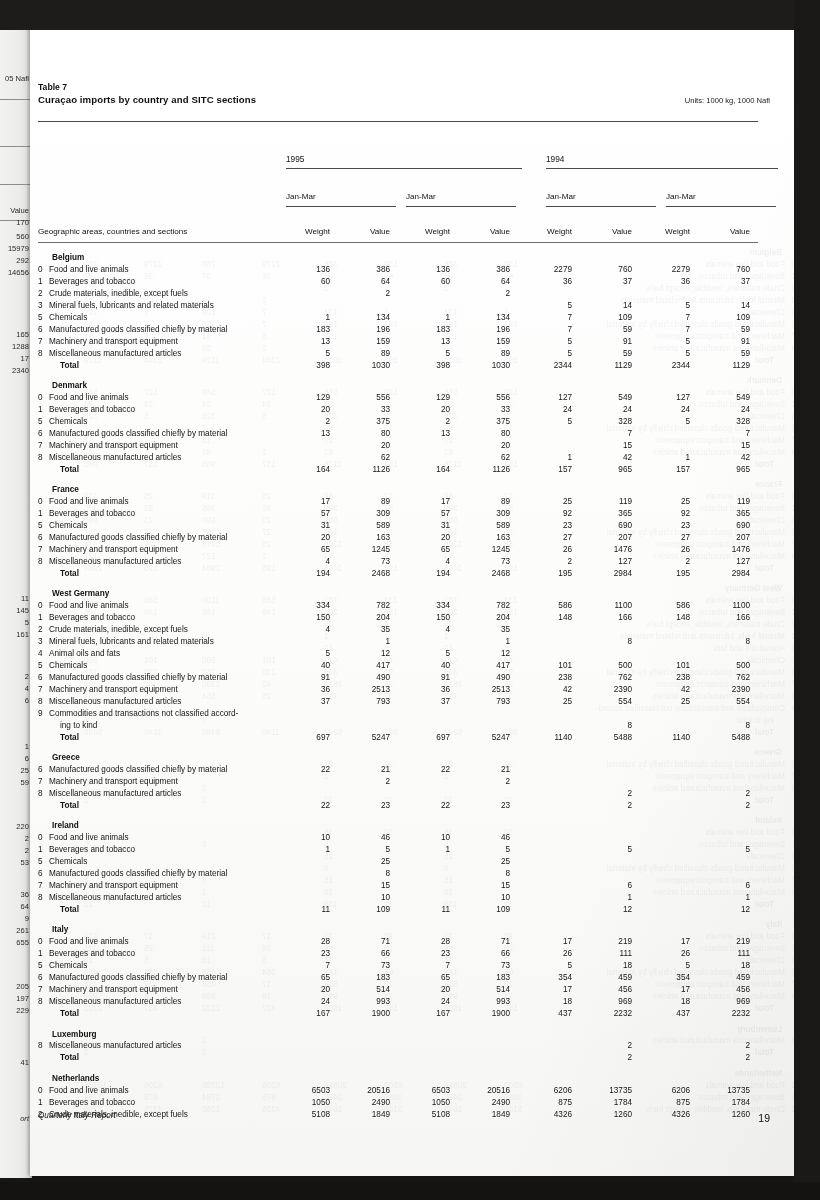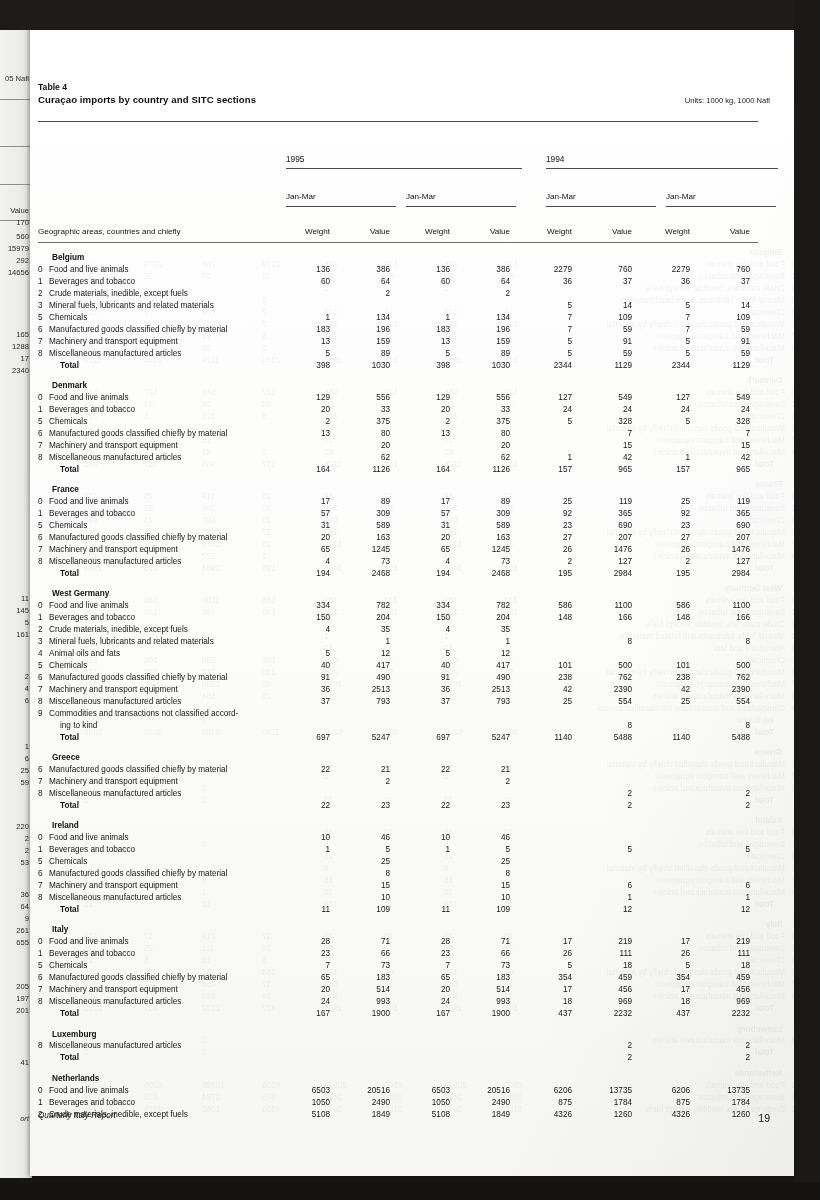--- a/index.html
+++ b/index.html
@@ -116,21 +116,21 @@
       <div class="pstrip" style="top: 808px; right: 3px;">2</div>
       <div class="pstrip" style="top: 820px; right: 3px;">2</div>
       <div class="pstrip" style="top: 832px; right: 3px;">53</div>
       <div class="pstrip" style="top: 864px; right: 3px;">36</div>
       <div class="pstrip" style="top: 876px; right: 3px;">64</div>
       <div class="pstrip" style="top: 888px; right: 3px;">9</div>
       <div class="pstrip" style="top: 900px; right: 3px;">261</div>
       <div class="pstrip" style="top: 912px; right: 3px;">655</div>
       <div class="pstrip" style="top: 956px; right: 3px;">205</div>
       <div class="pstrip" style="top: 968px; right: 3px;">197</div>
-      <div class="pstrip" style="top: 980px; right: 3px;">201</div>
+      <div class="pstrip" style="top: 980px; right: 3px;">229</div>
       <div class="pstrip" style="top: 1032px; right: 3px;">41</div>
       <div class="pstrip" style="top: 1088px; right: 3px; font-style: italic;">ort</div>
     </div>
 
   <div id="page">
     <div id="paper"></div>
     <div id="bleed">
         <div style="position: absolute; left: 0px; right: 0px; top: -6px;">
           <div class="row" style="top: 229px;">
             <div class="grp">Belgium</div>
@@ -742,39 +742,39 @@
             <div class="num" style="left: 480px;">4326</div>
             <div class="num" style="left: 540px;">1260</div>
             <div class="num" style="left: 598px;">4326</div>
             <div class="num" style="left: 658px;">1260</div>
           </div>
         </div>
       </div>
 
     <div class="inner">
 
-      <div class="tbl-num">Table 4</div>
+      <div class="tbl-num">Table 7</div>
       <div class="tbl-title">Curaçao imports by country and SITC sections</div>
       <div class="units">Units: 1000 kg, 1000 Nafl</div>
 
       <div id="headzone">
           <div class="rule" style="left: 0px; width: 720px; top: 97px;"></div>
           <div class="yr" style="left: 248px; top: 130px;">1995</div>
           <div class="rule" style="left: 248px; width: 236px; top: 144px;"></div>
           <div class="yr" style="left: 508px; top: 130px;">1994</div>
           <div class="rule" style="left: 508px; width: 232px; top: 144px;"></div>
           <div class="per" style="left: 248px; top: 168px;">Jan-Mar</div>
           <div class="rule" style="left: 248px; width: 110px; top: 182px;"></div>
           <div class="per" style="left: 368px; top: 168px;">Jan-Mar</div>
           <div class="rule" style="left: 368px; width: 110px; top: 182px;"></div>
           <div class="per" style="left: 508px; top: 168px;">Jan-Mar</div>
           <div class="rule" style="left: 508px; width: 110px; top: 182px;"></div>
           <div class="per" style="left: 628px; top: 168px;">Jan-Mar</div>
           <div class="rule" style="left: 628px; width: 110px; top: 182px;"></div>
-          <div class="stubhead" style="top: 203px;">Geographic areas, countries and chiefly</div>
+          <div class="stubhead" style="top: 203px;">Geographic areas, countries and sections</div>
           <div class="colhead" style="left: 238px; width: 54px; top: 203px;">Weight</div>
           <div class="colhead" style="left: 298px; width: 54px; top: 203px;">Value</div>
           <div class="colhead" style="left: 358px; width: 54px; top: 203px;">Weight</div>
           <div class="colhead" style="left: 418px; width: 54px; top: 203px;">Value</div>
           <div class="colhead" style="left: 480px; width: 54px; top: 203px;">Weight</div>
           <div class="colhead" style="left: 540px; width: 54px; top: 203px;">Value</div>
           <div class="colhead" style="left: 598px; width: 54px; top: 203px;">Weight</div>
           <div class="colhead" style="left: 658px; width: 54px; top: 203px;">Value</div>
           <div class="rule thin" style="left: 0px; width: 720px; top: 218px;"></div>
         </div>

